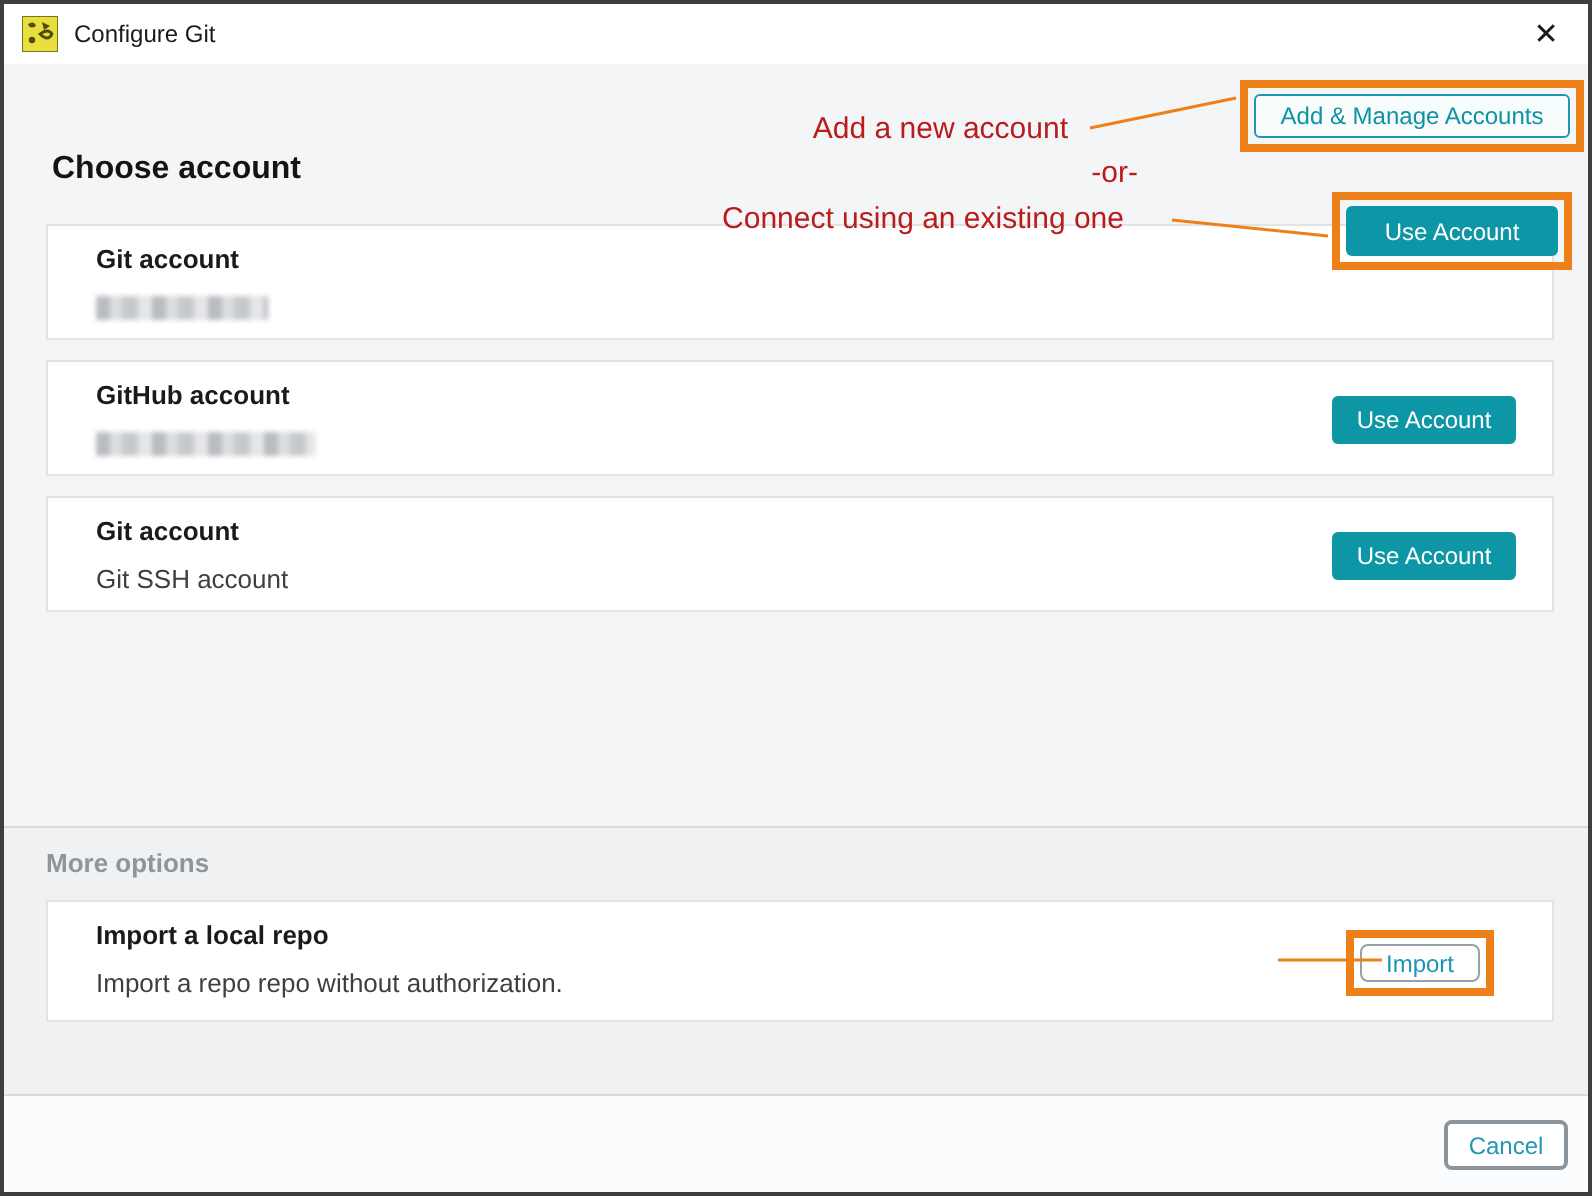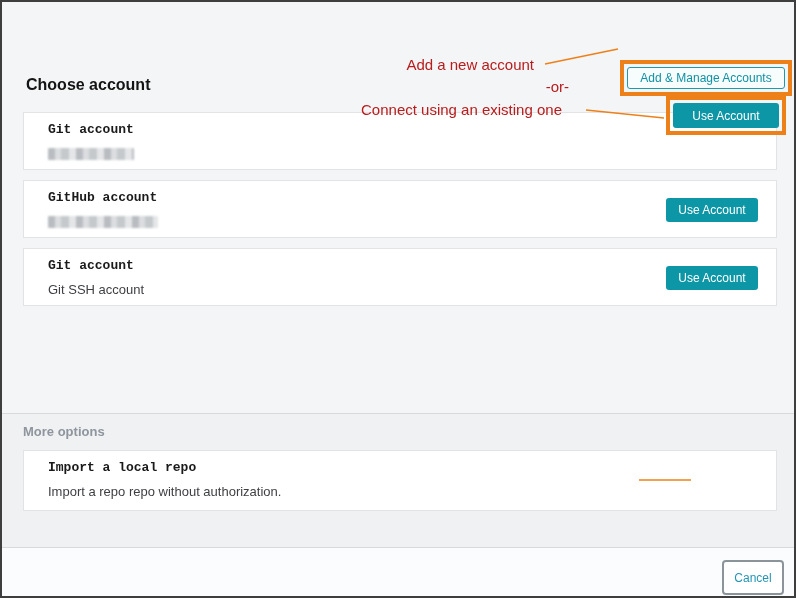--- a/index.html
+++ b/index.html
@@ -33,69 +33,80 @@
 
   
   .card {
     position:absolute; left:21px; width:754px; height:58px;
     background:#ffffff; border:1px solid #e2e3e5;
   }
   .card1 { top:80px; } .card2 { top:148px; } .card3 { top:216px; }
   .import-card { position:absolute; left:21px; top:36px; width:754px; height:61px;
     background:#ffffff; border:1px solid #e2e3e5; }
 
-  .card-title { position:absolute; left:24px; top:9px; font-size:13px; font-weight:700; color:#1a1a1a;font-family:Liberation Mono, monospace; }
+  .card-title { position:absolute; left:24px; top:9px; font-size:13px; font-weight:700; color:#1a1a1a; }
   .card-sub   { position:absolute; left:24px; top:33px; font-size:13px; color:#3d3f42; }
   .redacted {
     position:absolute; left:24px; top:35px; height:12px; border-radius:1px;
     background:repeating-linear-gradient(90deg,#b9bcc0 0 7px,#dbdde0 7px 13px,#c6c9cc 13px 21px,#e4e6e8 21px 28px);
     filter:blur(1.3px);
   }
   .redacted.w1 { width:86px; } .redacted.w2 { width:110px; }
 
   
   .btn-teal {
     background:#0d96a6; color:#ffffff; border:none; border-radius:3px;
     font-size:12px; font-family:inherit; cursor:default;
   }
   .btn-use { position:absolute; width:92px; height:24px; right:18px; top:17px; }
 
   .hl-ring { position:absolute; border:4px solid #ee8019; padding:3px; background:transparent; }
-  .ring-addmanage { top:38px; left:618px;margin-top:20px; }
+  .ring-addmanage { top:38px; left:618px; }
   .ring-use1 { top:94px; left:664px; }
   .ring-import { top:51px; left:671px; }
 
   .btn-addmanage {
     display:block; width:158px; height:22px; background:#f7fcfd; color:#0f92a5;
     border:1px solid #1e9aac; border-radius:3px; font-size:12px; font-family:inherit; cursor:default;
   }
   .btn-use1 { display:block; width:106px; height:25px; background:#0d96a6; color:#fff;
     border:none; border-radius:3px; font-size:12px; font-family:inherit; cursor:default; }
   .btn-import { display:block; width:60px; height:19px; background:#ffffff; color:#1b95b4;
     border:1px solid #9aa0a6; border-radius:4px; font-size:12px; font-family:inherit; cursor:default; }
   .btn-cancel {
-    position:absolute; left:720px; top:12px; width:62px; height:35px;
+    position:absolute; left:720px; top:12px; width:62px; height:25px;
     background:#ffffff; color:#2595b5; border:2px solid #8b939b; border-radius:4px;
     font-size:12px; font-family:inherit; cursor:default;
   }
 
   
   .ann { position:absolute; color:#b91c1c; font-size:15px; }
   .ann-add     { top:54px;  left:330px; width:202px; text-align:right; }
   .ann-or      { top:76px;  left:505px; width:62px;  text-align:right; }
   .ann-connect { top:99px;  left:312px; width:248px; text-align:right; }
   .ann-import  { top:469px; left:460px; width:170px; text-align:right; }
 
   .overlay-lines { position:absolute; top:0; left:0; width:796px; height:598px; pointer-events:none; }
 </style>
 </head>
 <body>
 
 <div class="window">
 
+  <div class="titlebar">
+    <svg class="app-icon" viewBox="0 0 18 18">
+      <rect x="0" y="0" width="18" height="18" fill="#e9df3c" stroke="#7a7420" stroke-width="1"></rect>
+      <path d="M3 4 q3 -2 4 1 q-3 2 -4 -1 Z" fill="#4d4a12"></path>
+      <path d="M9 9 q4 -3 6 0 q-2 4 -6 0 Z" fill="none" stroke="#4d4a12" stroke-width="1.4"></path>
+      <circle cx="5" cy="12" r="1.6" fill="#4d4a12"></circle>
+      <path d="M10 3 l4 2 -3 2 Z" fill="#4d4a12"></path>
+    </svg>
+    <span class="title-text">Configure Git</span>
+    <div class="close-btn">✕</div>
+  </div>
 
   <div class="main-section">
     <div class="h-choose">Choose account</div>
 
     <div class="card card1">
       <div class="card-title">Git account</div>
       <div class="redacted w1"></div>
     </div>
 
     <div class="card card2">
@@ -122,20 +133,23 @@
   <div class="ann ann-or">-or-</div>
   <div class="ann ann-connect">Connect using an existing one</div>
   <div class="ann ann-import">Import a local repo</div>
 
   <div class="more-section">
     <div class="h-more">More options</div>
     <div class="import-card">
       <div class="card-title">Import a local repo</div>
       <div class="card-sub">Import a repo repo without authorization.</div>
     </div>
+    <div class="hl-ring ring-import">
+      <button class="btn-import">Import</button>
+    </div>
   </div>
 
   <div class="footer">
     <button class="btn-cancel">Cancel</button>
   </div>
 
   <svg class="overlay-lines">
     <line x1="543" y1="62" x2="616" y2="47" stroke="#ee8019" stroke-width="1.5"></line>
     <line x1="584" y1="108" x2="662" y2="116" stroke="#ee8019" stroke-width="1.5"></line>
     <line x1="637" y1="478" x2="689" y2="478" stroke="#ee8019" stroke-width="1.5"></line>

